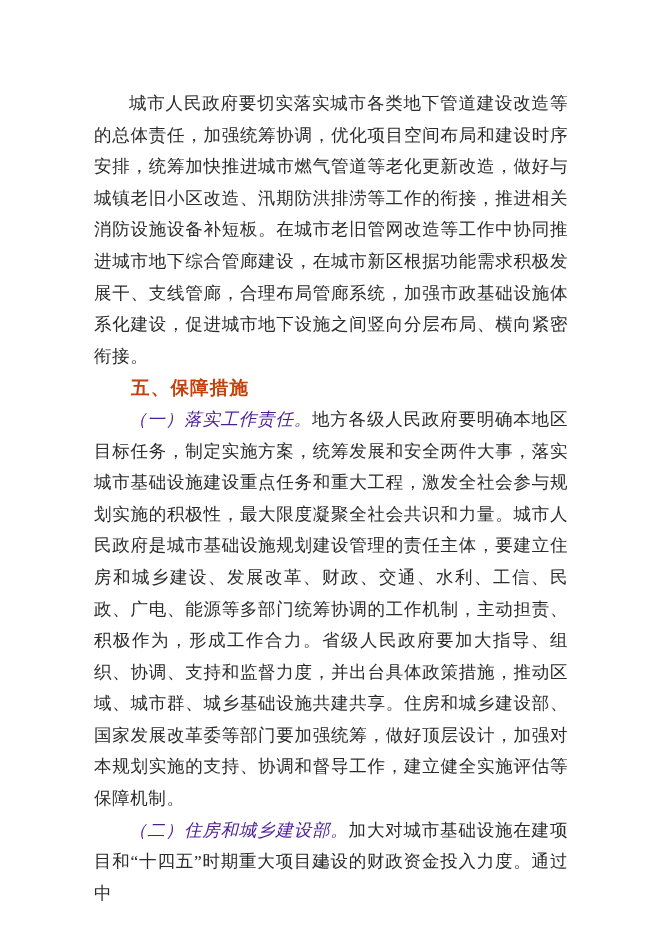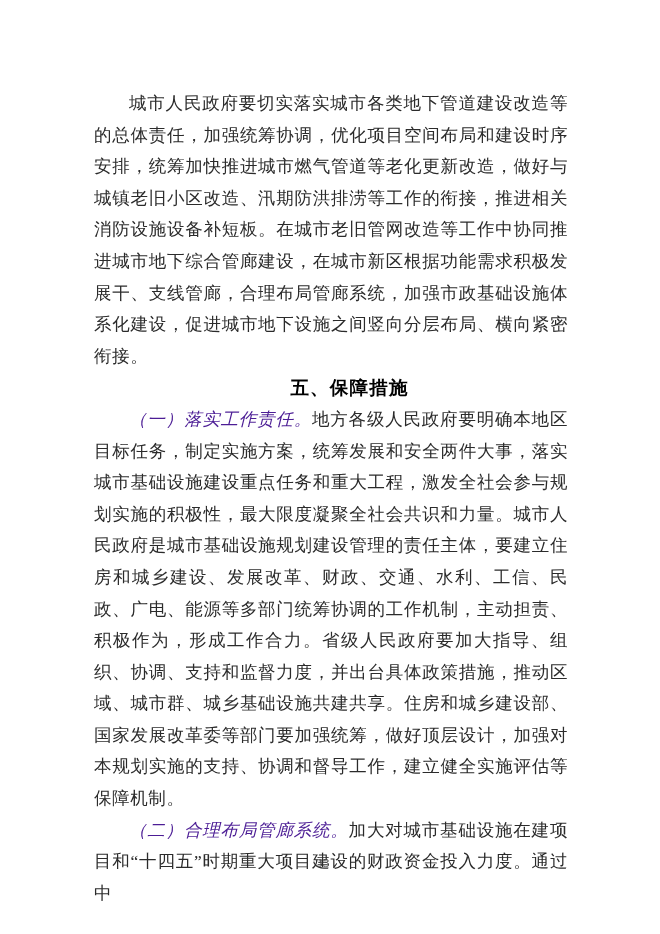--- a/index.html
+++ b/index.html
@@ -31,22 +31,22 @@
     text-indent: 2em;
   }
   .heading {
     margin: 0;
     text-indent: 2em;
     font-family: "Liberation Sans", "DejaVu Sans", sans-serif;
     font-weight: 700;
     font-size: 18.5px;
     line-height: 31.6px;
     letter-spacing: 1.2px;
-    color: #000000;
-    text-align: center;
+    color: #c2410c;
+    text-align: left;
   }
   .lead {
     font-style: italic;
     color: #4c1d95;
   }
   .page-number {
     position: absolute;
     top: 855px;
     left: 0;
     width: 100%;
@@ -62,18 +62,18 @@
 
 <div class="page">
   <div class="content">
 
     <p class="para">城市人民政府要切实落实城市各类地下管道建设改造等的总体责任，加强统筹协调，优化项目空间布局和建设时序安排，统筹加快推进城市燃气管道等老化更新改造，做好与城镇老旧小区改造、汛期防洪排涝等工作的衔接，推进相关消防设施设备补短板。在城市老旧管网改造等工作中协同推进城市地下综合管廊建设，在城市新区根据功能需求积极发展干、支线管廊，合理布局管廊系统，加强市政基础设施体系化建设，促进城市地下设施之间竖向分层布局、横向紧密衔接。</p>
 
     <h2 class="heading">五、保障措施</h2>
 
     <p class="para"><span class="lead">（一）落实工作责任。</span><span>地方各级人民政府要明确本地区目标任务，制定实施方案，统筹发展和安全两件大事，落实城市基础设施建设重点任务和重大工程，激发全社会参与规划实施的积极性，最大限度凝聚全社会共识和力量。城市人民政府是城市基础设施规划建设管理的责任主体，要建立住房和城乡建设、发展改革、财政、交通、水利、工信、民政、广电、能源等多部门统筹协调的工作机制，主动担责、积极作为，形成工作合力。省级人民政府要加大指导、组织、协调、支持和监督力度，并出台具体政策措施，推动区域、城市群、城乡基础设施共建共享。住房和城乡建设部、国家发展改革委等部门要加强统筹，做好顶层设计，加强对本规划实施的支持、协调和督导工作，建立健全实施评估等保障机制。</span></p>
 
-    <p class="para"><span class="lead">（二）合理布局管廊系统。</span><span>加大对城市基础设施在建项目和“十四五”时期重大项目建设的财政资金投入力度。通过中</span></p>
+    <p class="para"><span class="lead">（二）住房和城乡建设部。</span><span>加大对城市基础设施在建项目和“十四五”时期重大项目建设的财政资金投入力度。通过中</span></p>
 
   </div>
 
   <div class="page-number">33</div>
 </div>
 
 </body></html>

